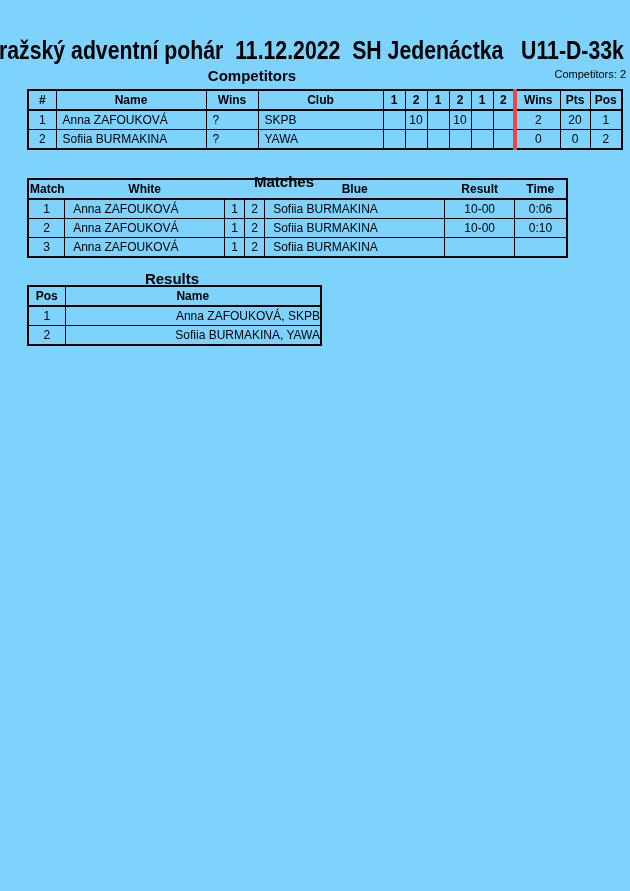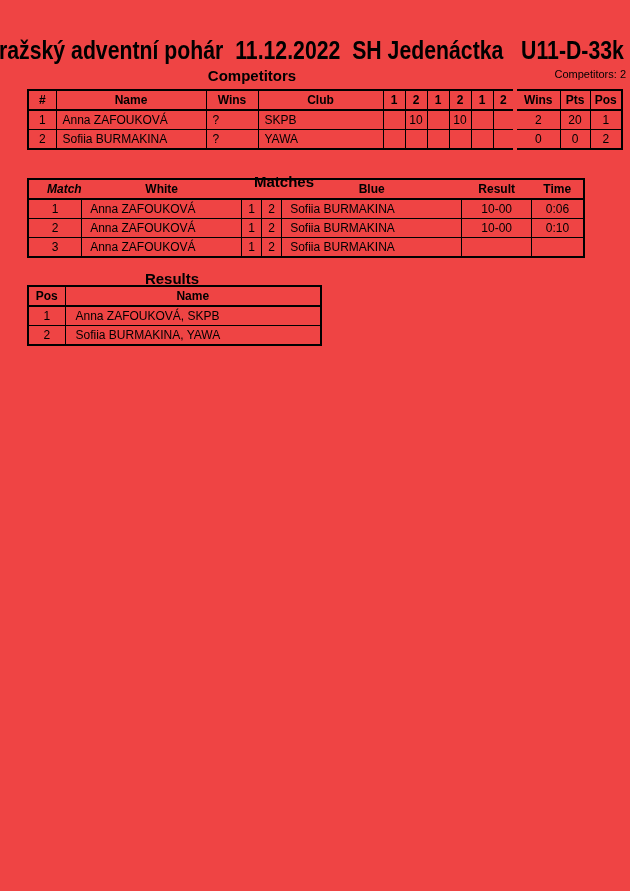--- a/index.html
+++ b/index.html
@@ -1,21 +1,21 @@
 <!DOCTYPE html>
 <html><head>
 <meta charset="utf-8">
 <style>
   html, body { margin: 0; padding: 0; }
   body { background: #fff; }
   .page {
     position: relative;
     width: 630px;
     height: 891px;
-    background: #ef4444;
+    background: #7dd3fc;
     overflow: hidden;
     font-family: "Liberation Sans", sans-serif;
     color: #000;
   }
   .doc-title {
     position: absolute;
     left: -1px;
     top: 36px;
     font-size: 25px;
     font-weight: bold;
@@ -52,32 +52,31 @@
     overflow: hidden;
     white-space: nowrap;
     vertical-align: middle;
     text-align: center;
     border: 1px solid #000;
     font-weight: normal;
   }
   th { font-weight: bold; border-bottom: 2px solid #000; }
   td.al, th.al { text-align: left; padding-left: 6px; }
   td.al8 { text-align: left; padding-left: 8px; }
-  td.al10 { text-align: left; padding-left: 10px; }
+  td.al10 { text-align: right; padding-left: 10px; }
   .thick-l { border-left: 4px solid #ef4444; }
   
   .tbl-competitors { left: 27px; top: 89px; }
   
   .tbl-matches { left: 27px; top: 178px; }
   .tbl-matches th { border-left: none; border-right: none; }
   .tbl-matches th.match-h {
     text-align: left;
     overflow: visible;
-    padding-left: 18px;
-    font-style: italic;
+    padding-left: 1px;
   }
   
   .tbl-results { left: 27px; top: 285px; }
 </style>
 </head>
 <body>
 
 <div class="page">
 
   <div class="doc-title">ražský adventní pohár  11.12.2022  SH Jedenáctka   U11-D-33k</div>

